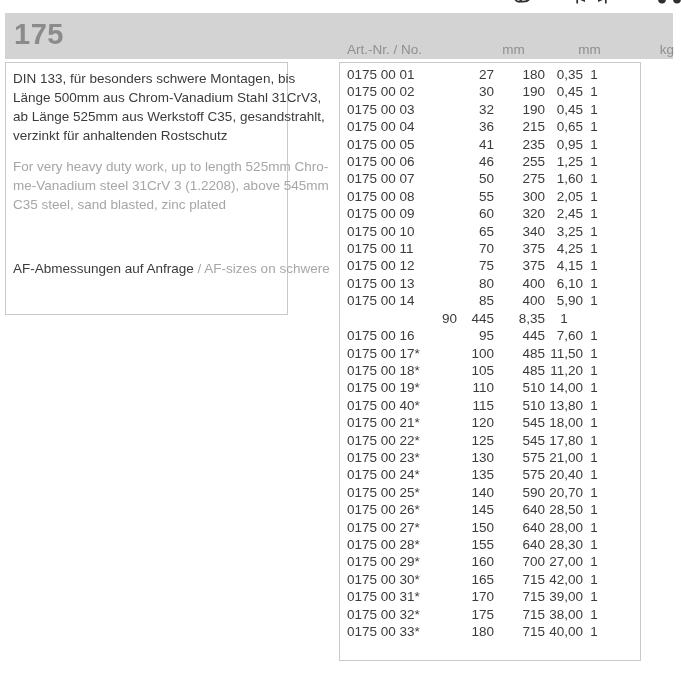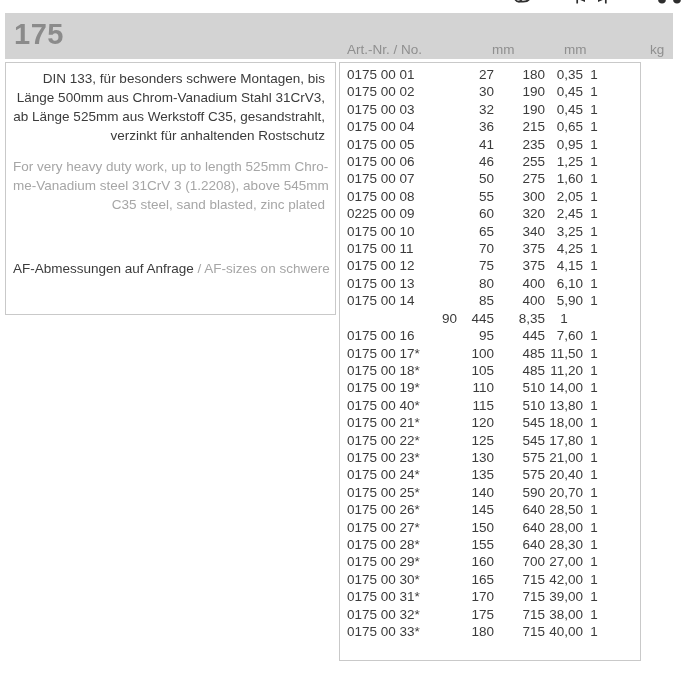--- a/index.html
+++ b/index.html
@@ -15,31 +15,31 @@
   .page-number { position:absolute; left:9px; top:5px; font-size:29px; font-weight:bold; color:var(--page_number); letter-spacing:0.5px; }
   .header-cols { position:absolute; left:335px; bottom:2px; display:grid;
     grid-template-columns:110px 37px 51px 38px 22px; grid-template-rows:auto auto;
     padding-left:7px; align-items:end;gap:35px; }
   .hc-icon { justify-self:end; margin-bottom:2px; line-height:0; }
   .hc-icon svg { display:block; }
   .i-d   { grid-column:2; grid-row:1; margin-right:-5px; }
   .i-l   { grid-column:3; grid-row:1; margin-right:8px; }
   .i-kg  { grid-column:4; grid-row:1; margin-right:7px; }
   .i-ve  { grid-column:5; grid-row:1; margin-right:-3px; }
-  .hc-unit { grid-row:2; font-size:13.5px; color:var(--unit_label); text-align:left; }
+  .hc-unit { grid-row:2; font-size:13.5px; color:var(--unit_label); text-align:center; }
   .u-art { grid-column:1; text-align:left; }
   .u-d   { grid-column:2; margin-right:-6px; }
   .u-l   { grid-column:3; }
   .u-kg  { grid-column:4; margin-right:4px; }
   .u-ve  { grid-column:5; text-align:right; }
 
   
-  .desc-box { position:absolute; left:5px; top:62px; width:331px; height:253px;
+  .desc-box { position:absolute; left:5px; top:62px; width:283px; height:253px;
     border:1px solid var(--border); background:#fff; padding:6px 10px 8px 7px;
-    font-size:13.5px; line-height:19px; color:var(--dark_text);text-align:right; }
+    font-size:13.5px; line-height:19px; color:var(--dark_text); }
   .txtline { white-space:nowrap; }
   .desc-en { margin-top:12px; color:var(--muted_text); }
   .desc-note { margin-top:45px; white-space:nowrap; }
   .note-de { color:var(--dark_text); }
   .note-en { color:var(--muted_text); }
 
   
   .table-box { position:absolute; left:339px; top:62px; width:302px; height:599px;
     border:1px solid var(--border); background:#fff; padding-top:3px; }
   .trow { display:grid; grid-template-columns:110px 37px 51px 38px 22px;
@@ -174,21 +174,21 @@
           <div class="c-ve">1</div>
         </div>
         <div class="trow">
           <div class="c-art">0175 00 08</div>
           <div class="c-num c-d">55</div>
           <div class="c-num c-l">300</div>
           <div class="c-num c-kg">2,05</div>
           <div class="c-ve">1</div>
         </div>
         <div class="trow">
-          <div class="c-art">0225 00 09</div>
+          <div class="c-art">0175 00 09</div>
           <div class="c-num c-d">60</div>
           <div class="c-num c-l">320</div>
           <div class="c-num c-kg">2,45</div>
           <div class="c-ve">1</div>
         </div>
         <div class="trow">
           <div class="c-art">0175 00 10</div>
           <div class="c-num c-d">65</div>
           <div class="c-num c-l">340</div>
           <div class="c-num c-kg">3,25</div>

